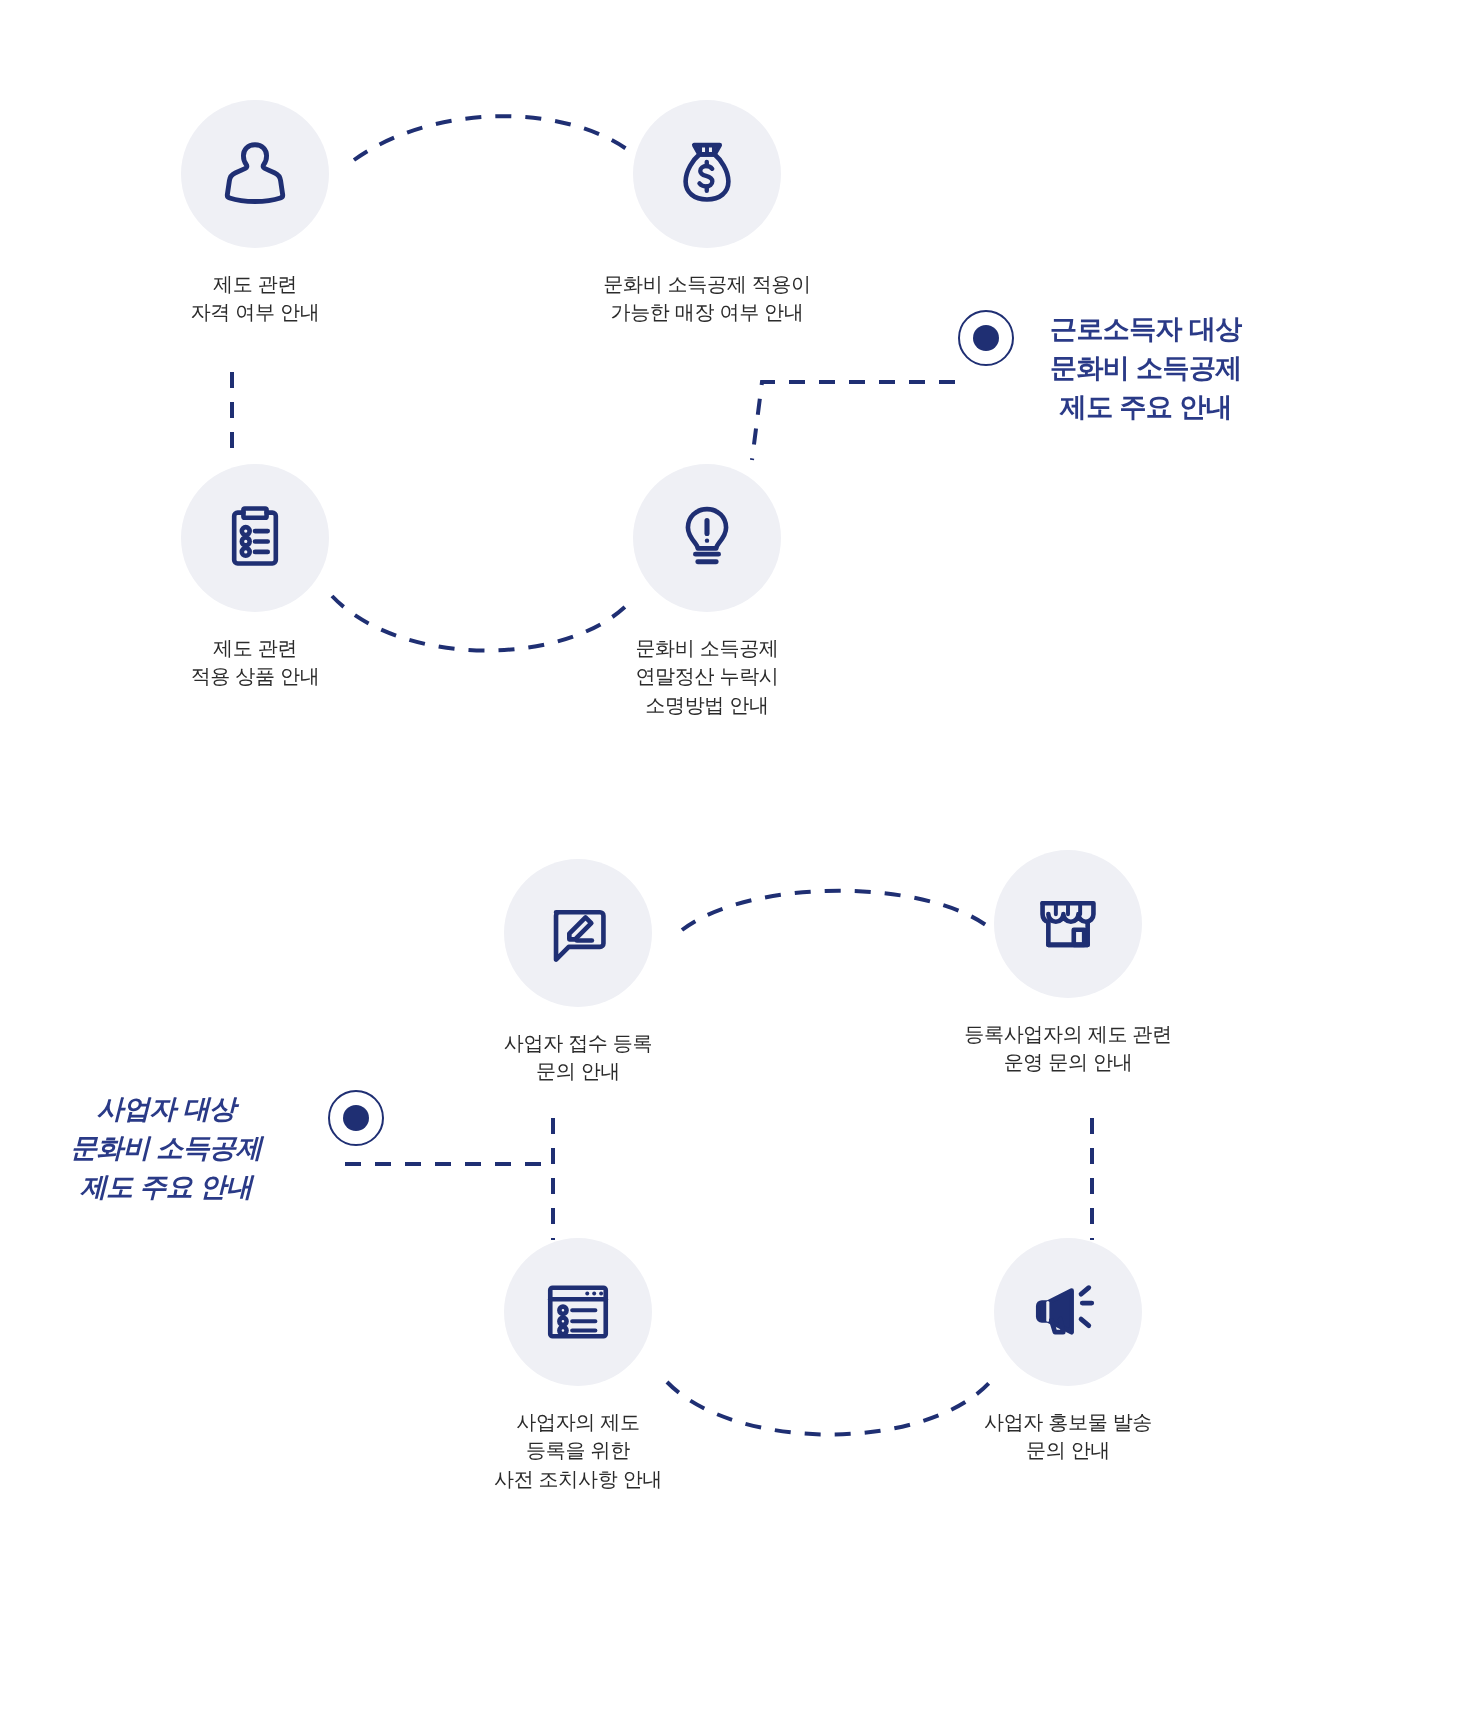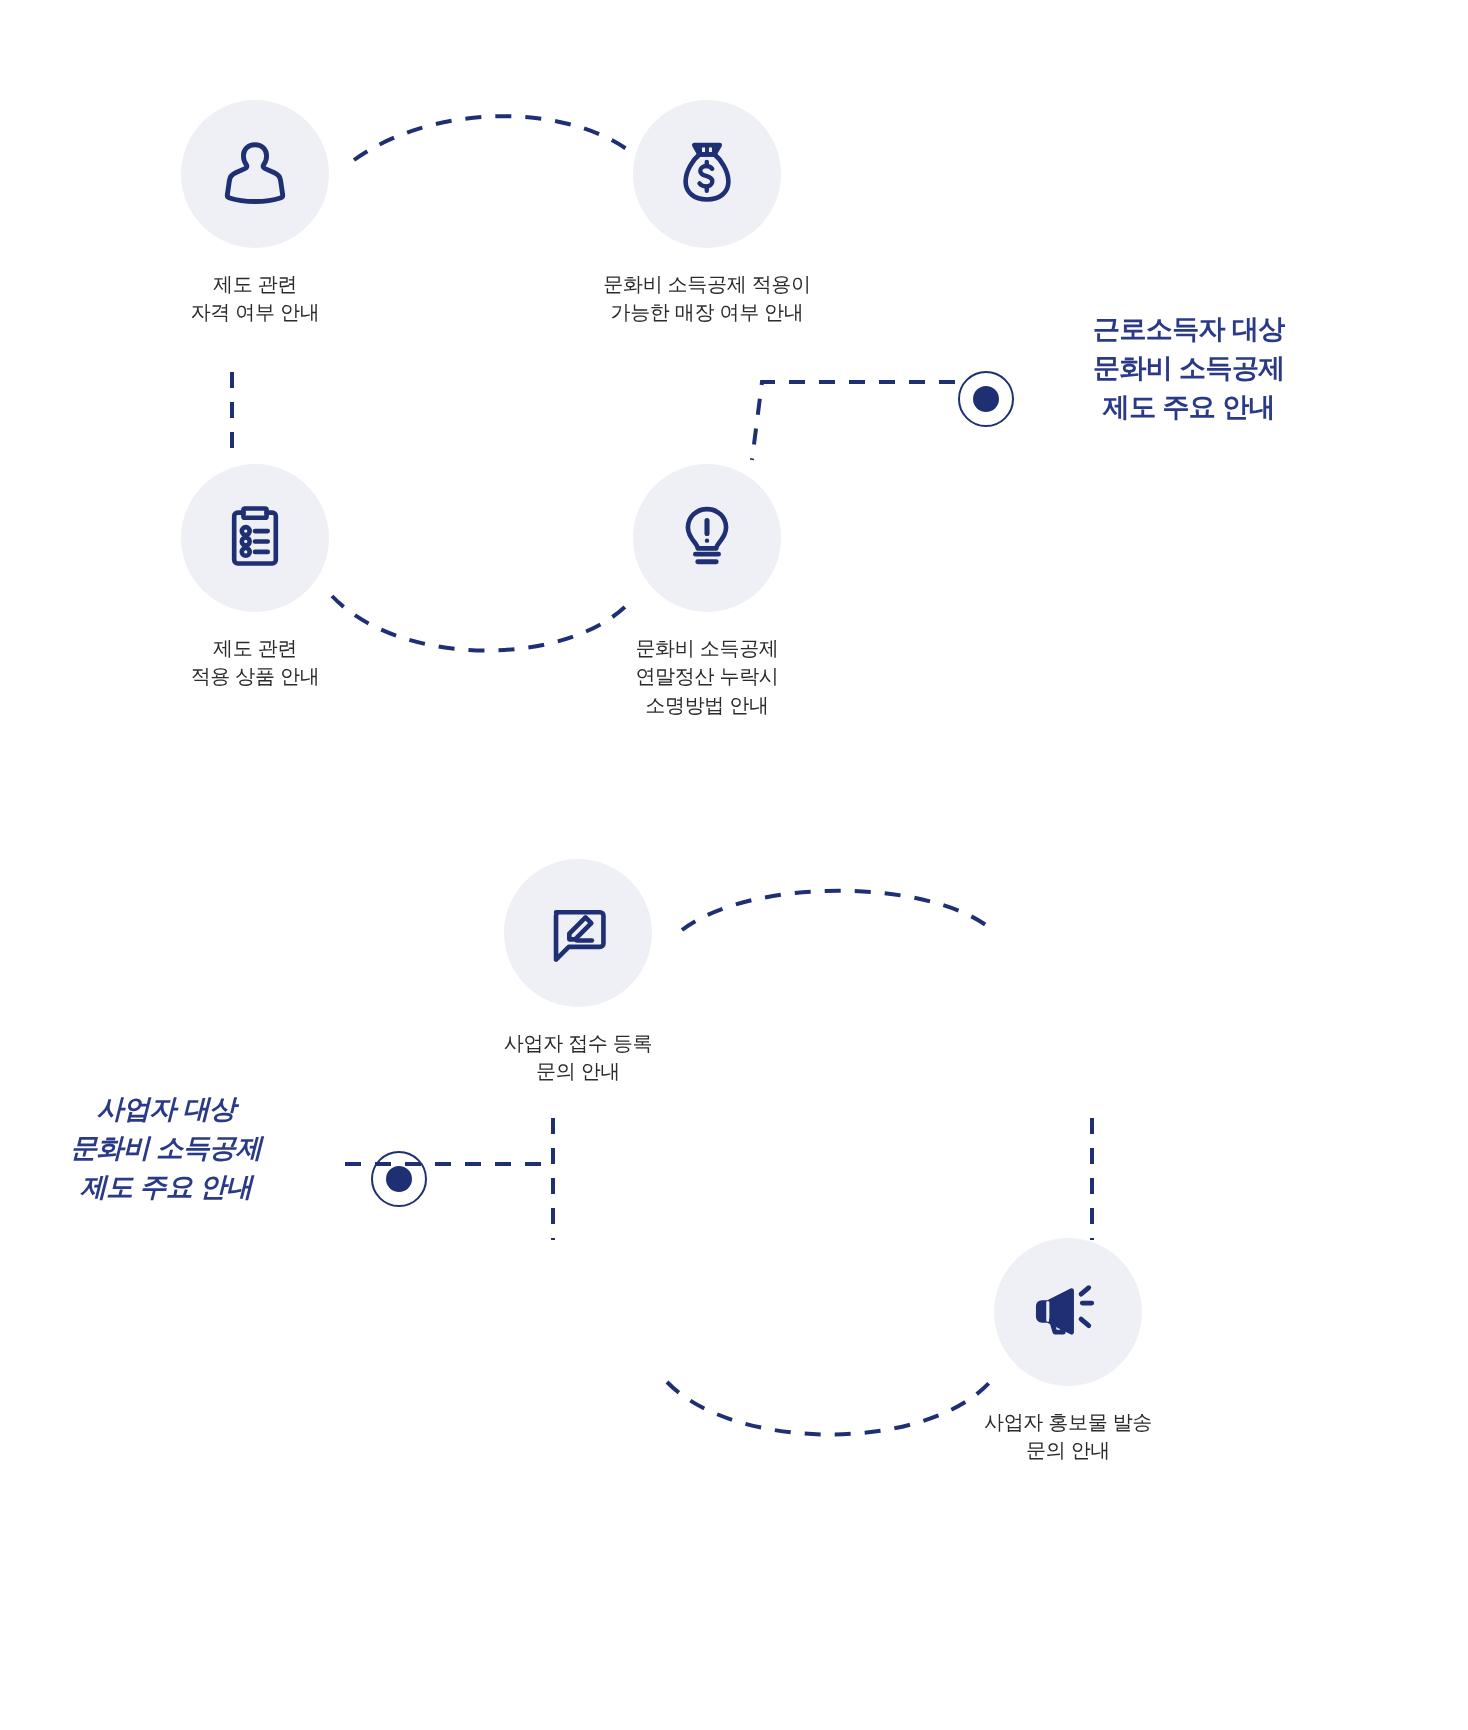--- a/index.html
+++ b/index.html
@@ -48,22 +48,21 @@
     margin-top: 22px;
     font-size: 20px;
     line-height: 1.42;
     color: #2b2b2b;
     white-space: pre-line;
     letter-spacing: -0.3px;
   }
   .hub {
     position: absolute;
     display: flex;
-    align-items: flex-end;
-    gap: 43px;
+    align-items: flex-start;
   }
   .hub-marker {
     width: 52px;
     height: 52px;
     border-radius: 50%;
     border: 2.5px solid #1f2f73;
     display: flex;
     align-items: center;
     justify-content: center;
     flex: none;
@@ -183,21 +182,53 @@
       <svg width="74" height="74" viewBox="0 0 64 64" fill="none" stroke="#1f2f73" stroke-width="4" stroke-linejoin="round" stroke-linecap="round">
         <path d="M13 14h38a3 3 0 0 1 3 3v24a3 3 0 0 1-3 3H24l-11 11V17a3 3 0 0 1 3-3z"></path>
         <path d="M38.5 18.5l5 5-14 14h-5v-5z"></path>
         <path d="M31 38.5h13" stroke-width="4"></path>
       </svg>
     </div>
     <div class="node-label">사업자 접수 등록
 문의 안내</div>
   </div>
 
-
+  <div class="node" style="left:1068px; top:850px;">
+    <div class="bubble">
+      <svg width="74" height="74" viewBox="0 0 64 64" fill="none" stroke="#1f2f73" stroke-width="4" stroke-linejoin="round" stroke-linecap="round">
+        <path d="M10 14h44v9.5c0 3.6-2.9 6.5-6.5 6.5S41 27.1 41 23.5c0 3.6-2.9 6.5-6.5 6.5S28 27.1 28 23.5c0 3.6-2.9 6.5-6.5 6.5S15 27.1 15 23.5"></path>
+        <path d="M10 14v9.5c0 3.6 2.2 6.5 5 6.5"></path>
+        <path d="M21.5 14v9.5M32 14v9.5M42.5 14v9.5" stroke-width="3.4"></path>
+        <path d="M15 31v19h34V31"></path>
+        <path d="M15 50h34" stroke-width="4"></path>
+        <rect x="37" y="37" width="9" height="13"></rect>
+      </svg>
+    </div>
+    <div class="node-label">등록사업자의 제도 관련
+운영 문의 안내</div>
+  </div>
+
+  <div class="node" style="left:578px; top:1238px;">
+    <div class="bubble">
+      <svg width="74" height="74" viewBox="0 0 64 64" fill="none" stroke="#1f2f73" stroke-width="4" stroke-linejoin="round" stroke-linecap="round">
+        <rect x="8" y="11" width="48" height="42" rx="2"></rect>
+        <path d="M8 21h48" stroke-width="4"></path>
+        <circle cx="40" cy="16" r="1.7" fill="#1f2f73" stroke="none"></circle>
+        <circle cx="46" cy="16" r="1.7" fill="#1f2f73" stroke="none"></circle>
+        <circle cx="52" cy="16" r="1.7" fill="#1f2f73" stroke="none"></circle>
+        <circle cx="19" cy="30.5" r="3.1"></circle>
+        <circle cx="19" cy="40" r="3.1"></circle>
+        <circle cx="19" cy="48" r="3.1"></circle>
+        <path d="M27 30.5h20M27 40h20M27 48h20" stroke-width="3.6"></path>
+      </svg>
+    </div>
+    <div class="node-label">사업자의 제도
+등록을 위한
+사전 조치사항 안내</div>
+  </div>
 
   <div class="node" style="left:1068px; top:1238px;">
     <div class="bubble">
       <svg width="76" height="76" viewBox="0 0 64 64" fill="none" stroke="#1f2f73" stroke-width="4" stroke-linejoin="round" stroke-linecap="round">
         <path d="M35 14L15 24h-5a3 3 0 0 0-3 3v9a3 3 0 0 0 3 3h5l20 10z" fill="#1f2f73"></path>
         <path d="M15 24v15" stroke="#eff0f5" stroke-width="2.6"></path>
         <path d="M18 39l3 10h7l-2.5-11" stroke-width="4"></path>
         <path d="M44 24.5h8M43 17l6.5-5.5M43 38l6.5 5.5" stroke-width="4"></path>
       </svg>
     </div>

